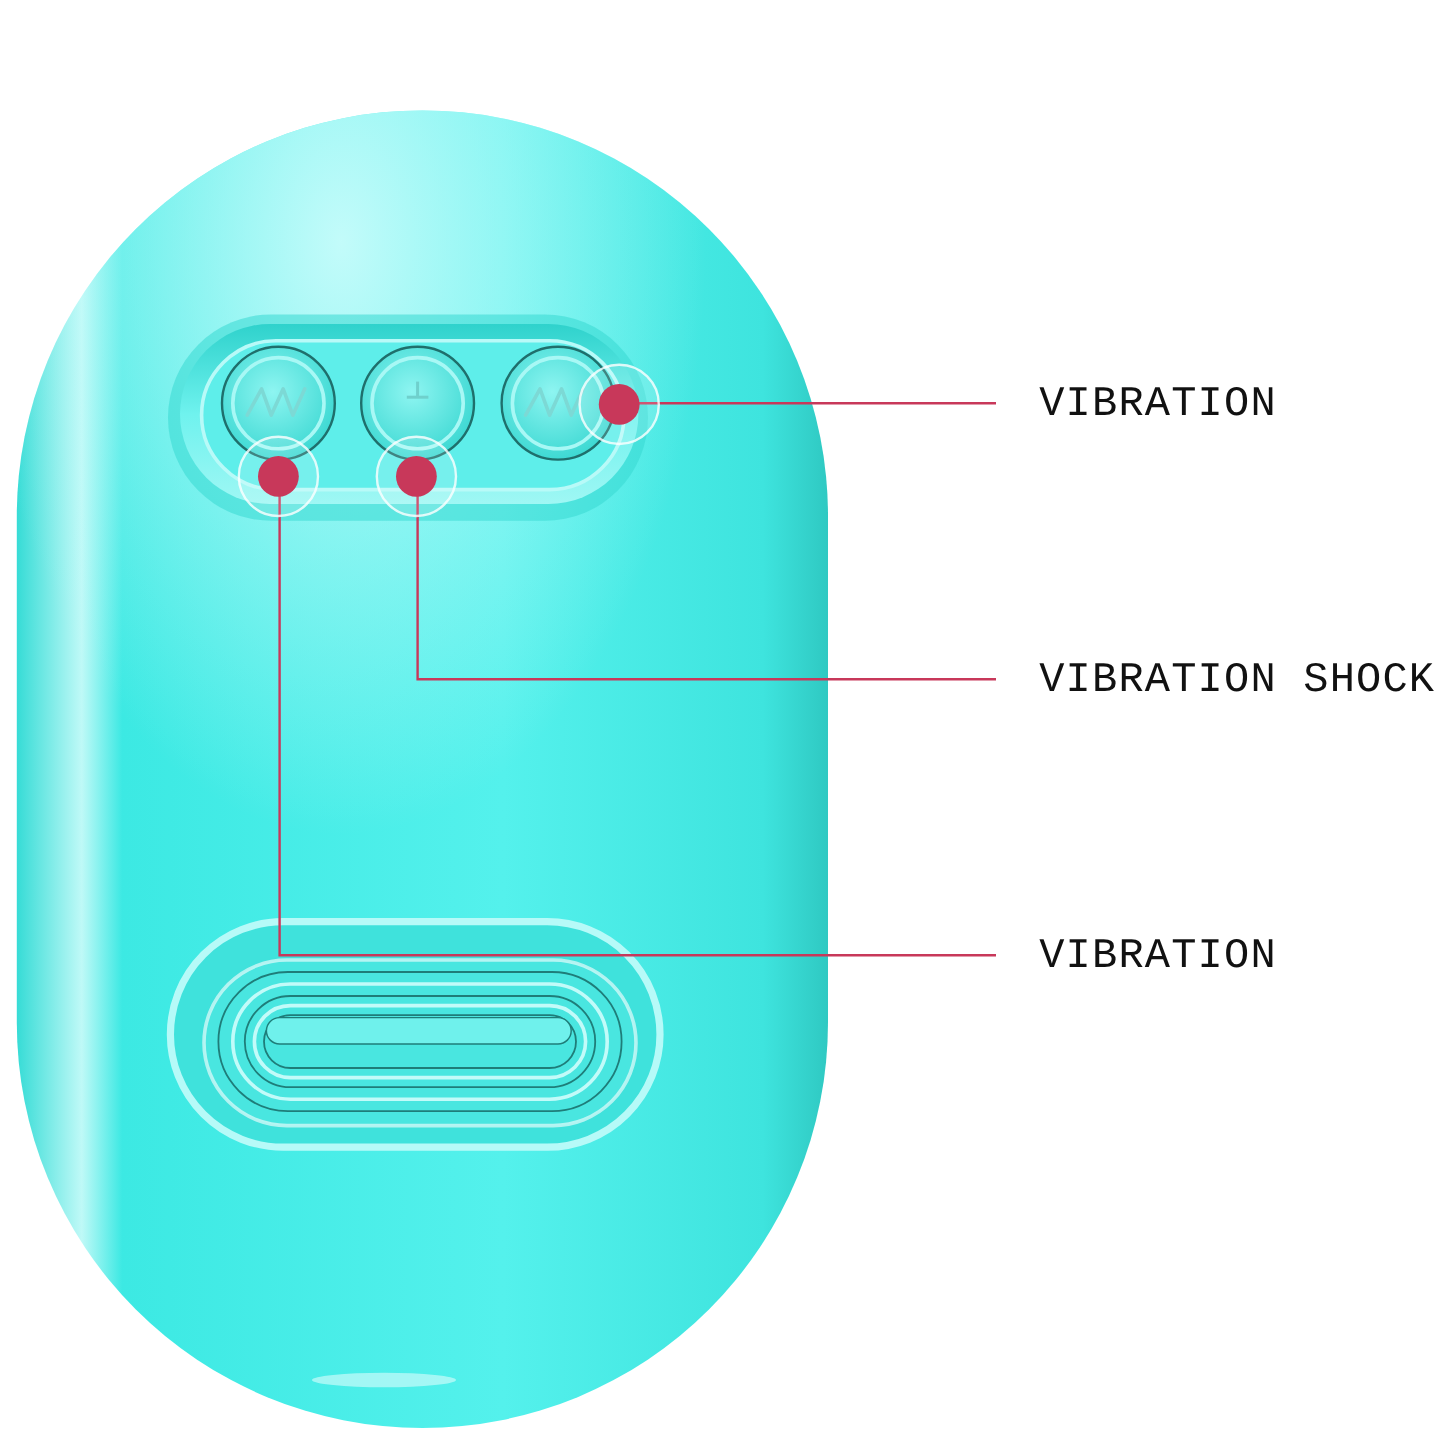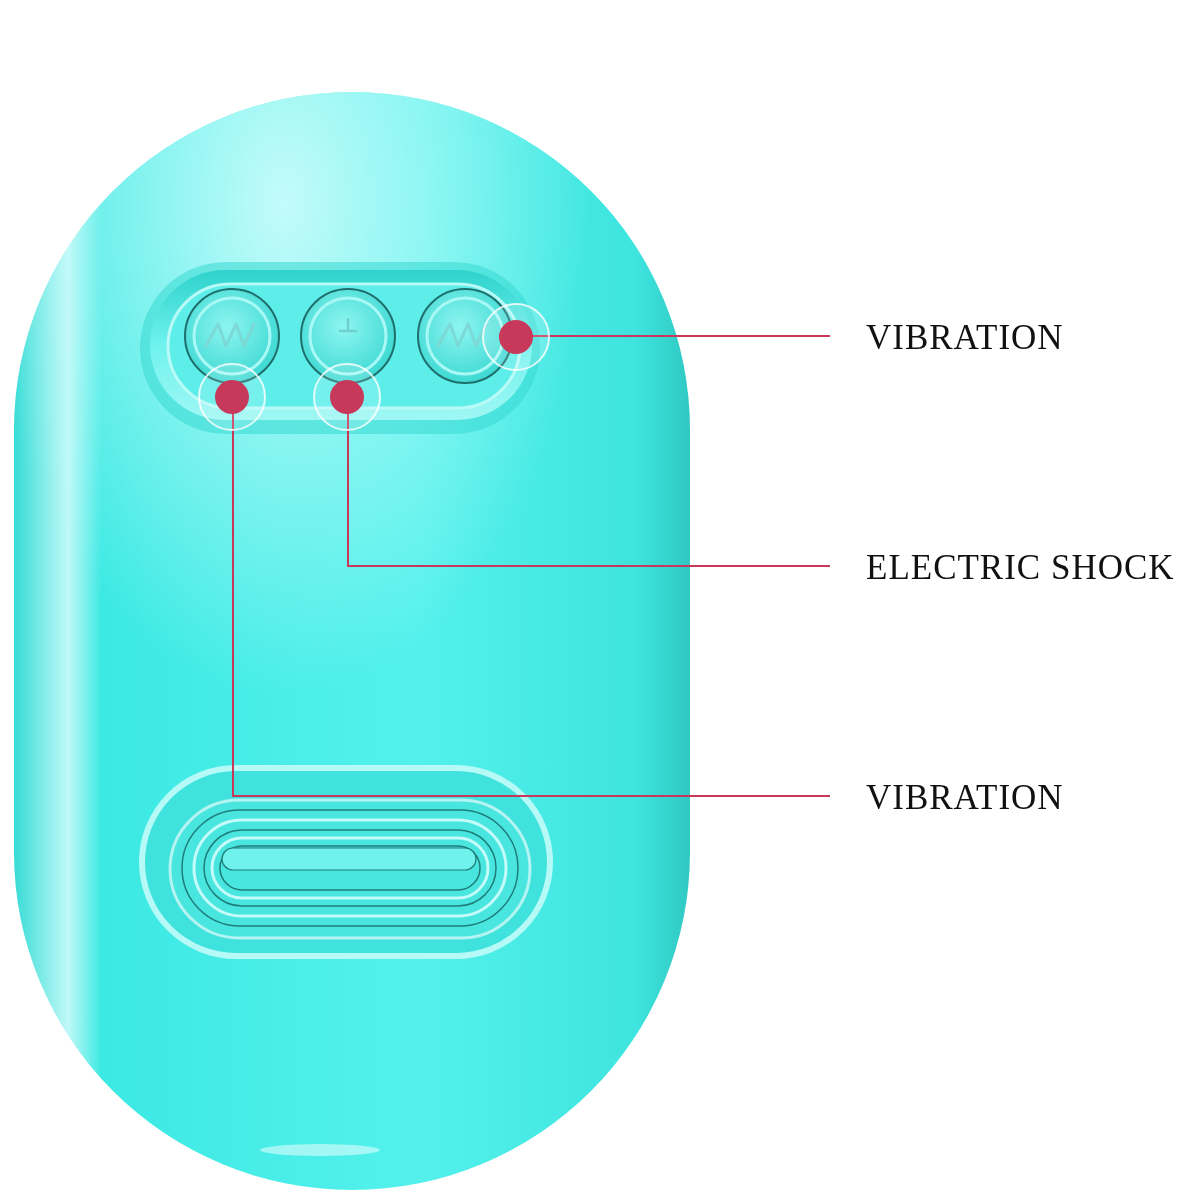--- a/index.html
+++ b/index.html
@@ -1,21 +1,21 @@
 <!DOCTYPE html>
 <html><head>
 <meta charset="utf-8">
 <style>
   html, body { margin: 0; padding: 0; background: #ffffff; }
   body { width: 1200px; height: 1200px; position: relative; overflow: hidden;
          font-family: "Liberation Serif", serif; }
   svg.stage { position: absolute; left: 0; top: 0; }
   .label {
     position: absolute; left: 866px;
-    font-family: Liberation Serif, serif;
+    font-family: Liberation Mono, monospace;
     font-size: 35px; letter-spacing: 1px; color: #111111;
     line-height: 1; white-space: nowrap;
   }
 </style>
 </head>
 <body>
 
 <svg class="stage" width="1200" height="1200" viewBox="0 0 1200 1200">
   <defs>
     <linearGradient id="bodyGrad" x1="0" y1="0" x2="1" y2="0">
@@ -97,14 +97,14 @@
     <circle cx="347" cy="397" r="33" fill="#ffffff" fill-opacity="0.15" stroke="#ffffff" stroke-opacity="0.8" stroke-width="2"></circle>
     <circle cx="347" cy="397" r="17" fill="#c8385a"></circle>
   </g>
   <g>
     <circle cx="232" cy="397" r="33" fill="#ffffff" fill-opacity="0.15" stroke="#ffffff" stroke-opacity="0.8" stroke-width="2"></circle>
     <circle cx="232" cy="397" r="17" fill="#c8385a"></circle>
   </g>
 </svg>
 
 <div class="label" style="top:320px;">VIBRATION</div>
-<div class="label" style="top:550px;">ELECTRIC SHOCK</div>
+<div class="label" style="top:550px;">VIBRATION SHOCK</div>
 <div class="label" style="top:780px;">VIBRATION</div>
 
 </body></html>

